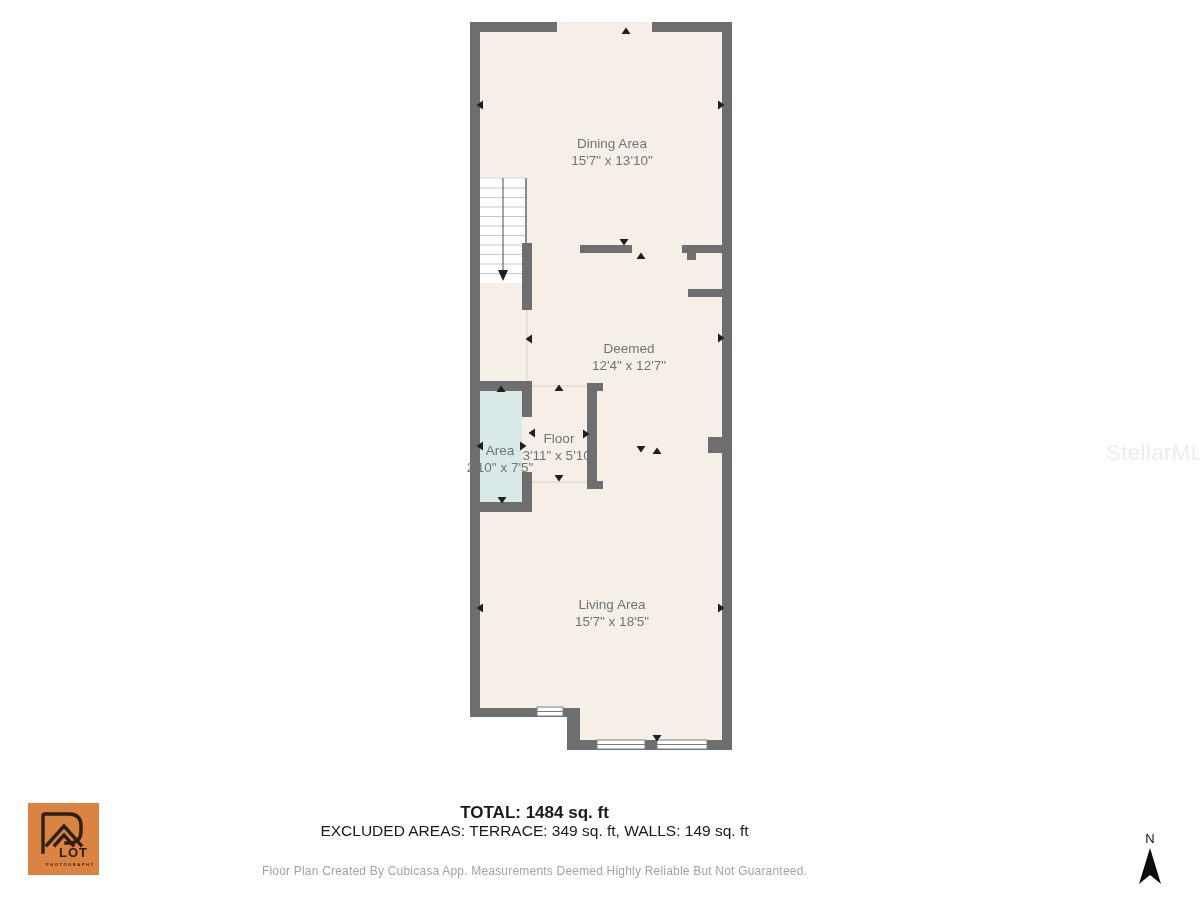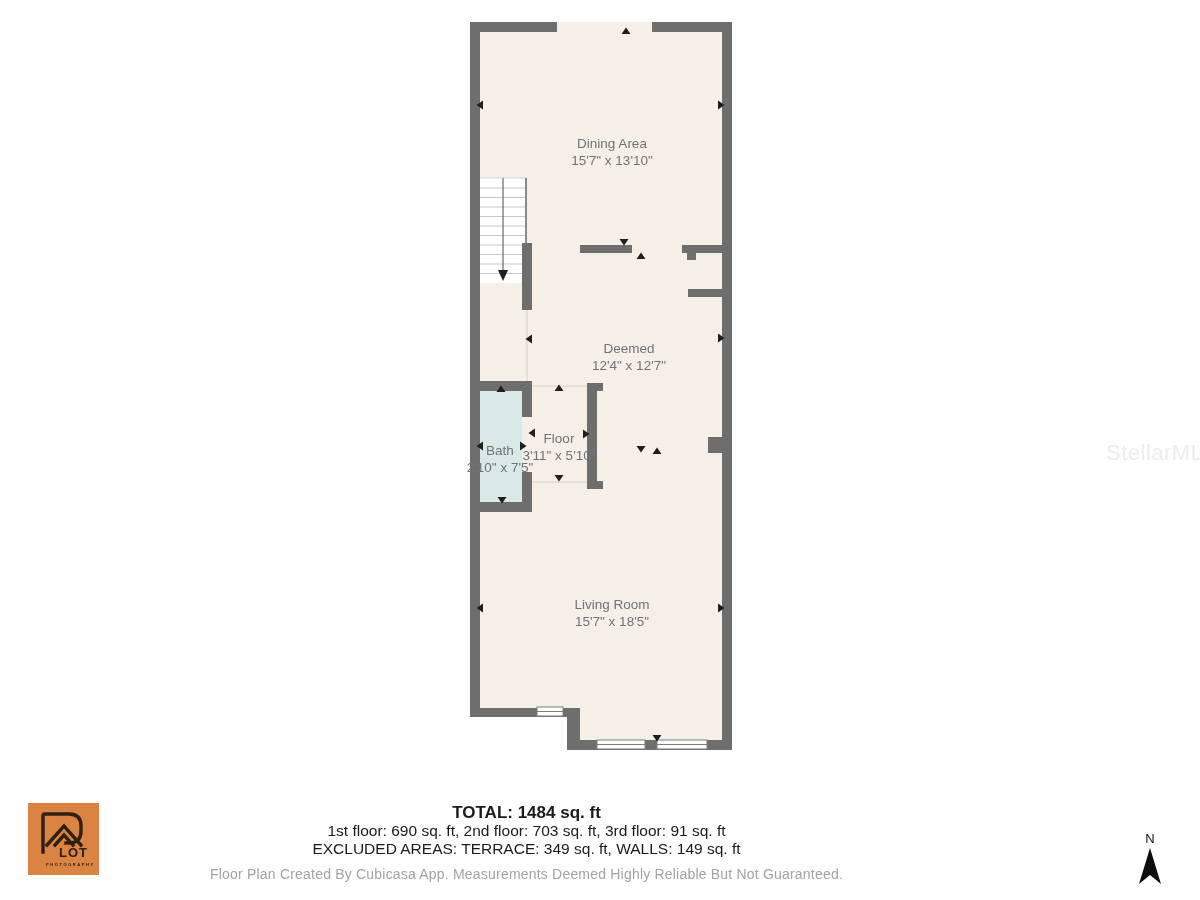--- a/index.html
+++ b/index.html
@@ -10,26 +10,26 @@
   .plan{position:absolute;left:0;top:0;width:1200px;height:900px;}
   .plan svg{position:absolute;left:0;top:0;}
   .layer-floor{z-index:1;}
   .layer-walls{z-index:2;}
   .labels{position:absolute;left:0;top:4px;width:1200px;height:900px;z-index:3;pointer-events:none;}
   .room-label{
     position:absolute;transform:translateX(-50%);text-align:center;
     color:var(--label,#6e737a);font-size:13.5px;line-height:17px;white-space:nowrap;
   }
   .summary{
-    position:absolute;left:0;top:803px;width:1053px;text-align:center;z-index:4;
+    position:absolute;left:8px;top:803px;width:1053px;text-align:center;z-index:4;
     color:var(--text-dark,#1a1a1a);
   }
   .summary .total{font-size:17px;font-weight:700;line-height:19px;}
   .summary .floors,.summary .excluded{font-size:15.5px;line-height:18px;}
-  .summary .disclaimer{font-size:14px;color:var(--disclaimer,#a3a3a3);margin-top:8px;letter-spacing:.2px;}
+  .summary .disclaimer{font-size:12px;color:var(--disclaimer,#a3a3a3);margin-top:24px;letter-spacing:.2px;}
   .logo{
     position:absolute;left:28px;top:803px;width:71px;height:72px;
     background:var(--logo-bg,#db8342);z-index:4;
   }
   .logo .logo-name{
     position:absolute;left:31px;top:42px;font-size:13px;font-weight:700;
     color:var(--logo-ink,#2e2114);letter-spacing:1px;
   }
   .logo .logo-sub{
     position:absolute;left:18px;top:59px;font-size:4px;font-weight:700;
@@ -150,37 +150,36 @@
     <div class="labels">
       <div class="room-label" style="left:612px;top:131px">
         <div>Dining Area</div>
         <div>15'7" x 13'10"</div>
       </div>
       <div class="room-label" style="left:629px;top:336px">
         <div>Deemed</div>
         <div>12'4" x 12'7"</div>
       </div>
       <div class="room-label" style="left:500px;top:438px">
-        <div>Bath</div>
+        <div>Area</div>
         <div>2'10" x 7'5"</div>
       </div>
       <div class="room-label" style="left:559px;top:426px">
         <div>Floor</div>
         <div>3'11" x 5'10"</div>
       </div>
       <div class="room-label" style="left:612px;top:592px">
-        <div>Living Room</div>
+        <div>Living Area</div>
         <div>15'7" x 18'5"</div>
       </div>
     </div>
   </div>
 
   <div class="summary">
     <div class="total">TOTAL: 1484 sq. ft</div>
-    <div class="floors">1st floor: 690 sq. ft, 2nd floor: 703 sq. ft, 3rd floor: 91 sq. ft</div>
     <div class="excluded">EXCLUDED AREAS: TERRACE: 349 sq. ft, WALLS: 149 sq. ft</div>
     <div class="disclaimer">Floor Plan Created By Cubicasa App. Measurements Deemed Highly Reliable But Not Guaranteed.</div>
   </div>
 
   <div class="logo">
     <svg width="71" height="72" viewBox="0 0 71 72">
       <g fill="none" stroke="var(--logo-ink,#2e2114)" stroke-width="3.4" stroke-linecap="square">
         <path d="M15,49 L15,13 Q15,11 17,11 L41,11 Q53,11 53,23 L53,28 Q53,40 41,40 L38,40"></path>
         <path d="M19,42 L36,23 L53,42"></path>
         <path d="M27,42 L36,32 L45,42"></path>

